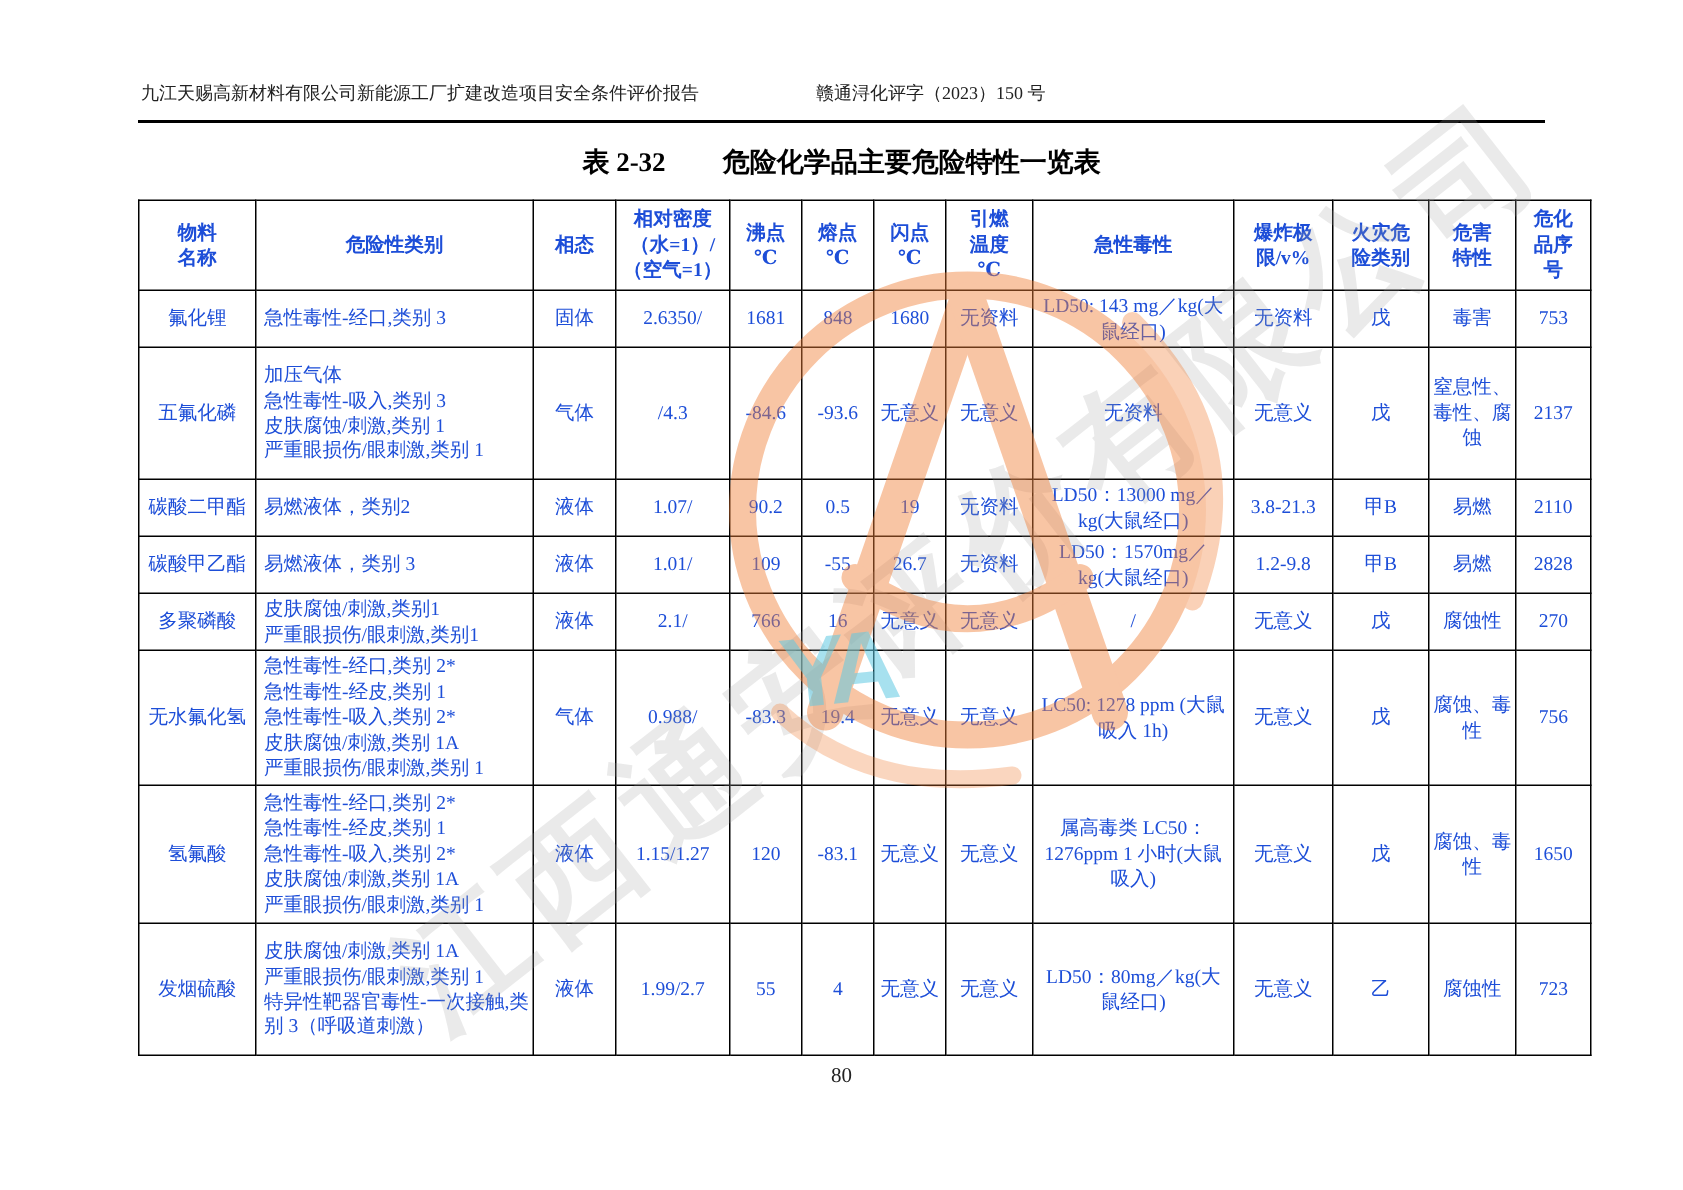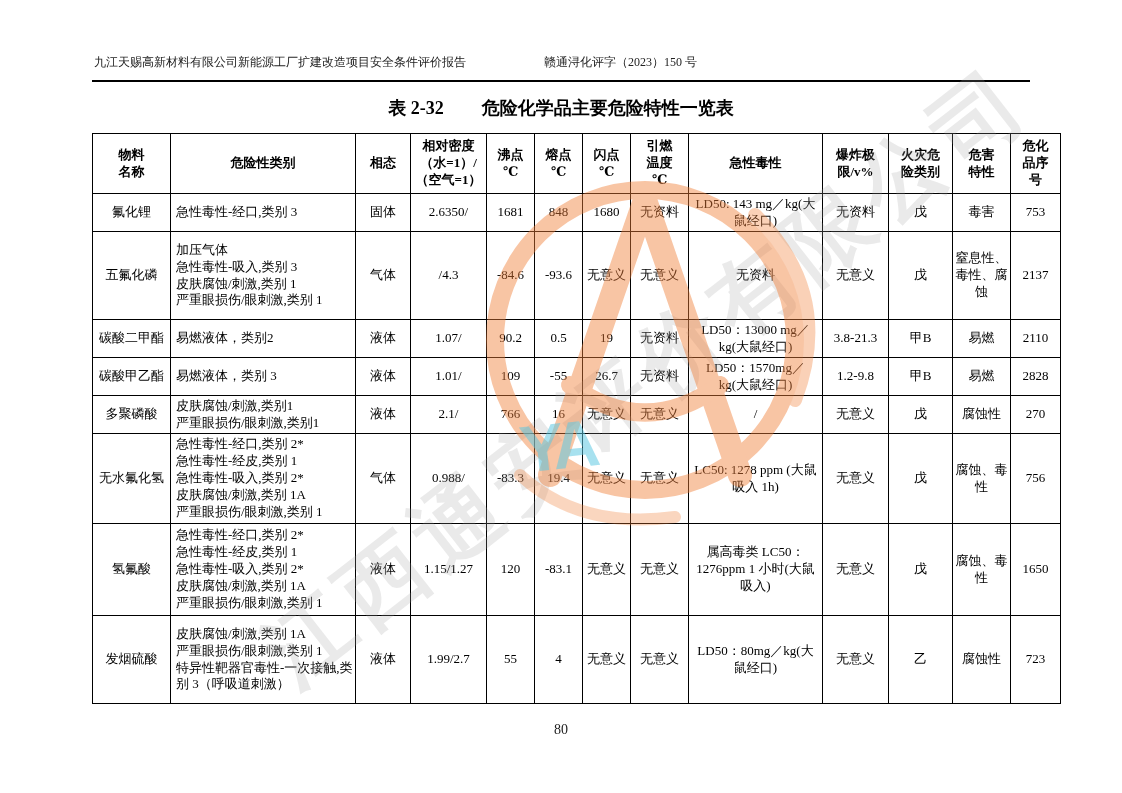--- a/index.html
+++ b/index.html
@@ -19,36 +19,36 @@
   
   .doc-title{
     position:absolute;left:0;top:96px;width:100%;text-align:center;
     font-size:18px;font-weight:bold;color:#000;
   }
   .doc-title .num{margin-right:38px;}
   
   table.hazard{
     position:absolute;left:92px;top:133px;width:940px;
     border-collapse:collapse;table-layout:fixed;
-    font-size:13px;line-height:1.3;color:#000000;
+    font-size:13px;line-height:1.3;color:#1d4ed8;
   }
   table.hazard th,table.hazard td{
     border:1.5px solid #000;padding:1px 2px;text-align:center;
     vertical-align:middle;white-space:pre-line;overflow:hidden;
     font-weight:normal;word-break:break-word;
   }
   table.hazard th{font-weight:bold;}
   table.hazard td.cat{text-align:left;padding-left:5px;}
   tr.hr0{height:60px;} tr.r0{height:38px;} tr.r1{height:88px;}
   tr.r2{height:38px;margin-left:32px;} tr.r3{height:38px;} tr.r4{height:38px;}
   tr.r5{height:90px;} tr.r6{height:92px;} tr.r7{height:88px;}
   
   .page-number{
     position:absolute;left:0;top:710px;width:100%;text-align:center;
-    font-size:14px;color:#222;margin-top:12px;
+    font-size:14px;color:#222;
   }
   
   .wm{position:absolute;pointer-events:none;}
   .wm-diagonal{
     left:240px;top:620px;transform:rotate(-38deg);transform-origin:0 0;
     font-size:86px;font-weight:bold;letter-spacing:8px;white-space:nowrap;
     color:rgba(160,160,160,0.22);
     font-family:"Liberation Sans","DejaVu Sans",sans-serif;
   }
   .wm-emblem{left:450px;top:145px;width:390px;height:390px;opacity:0.45;}

